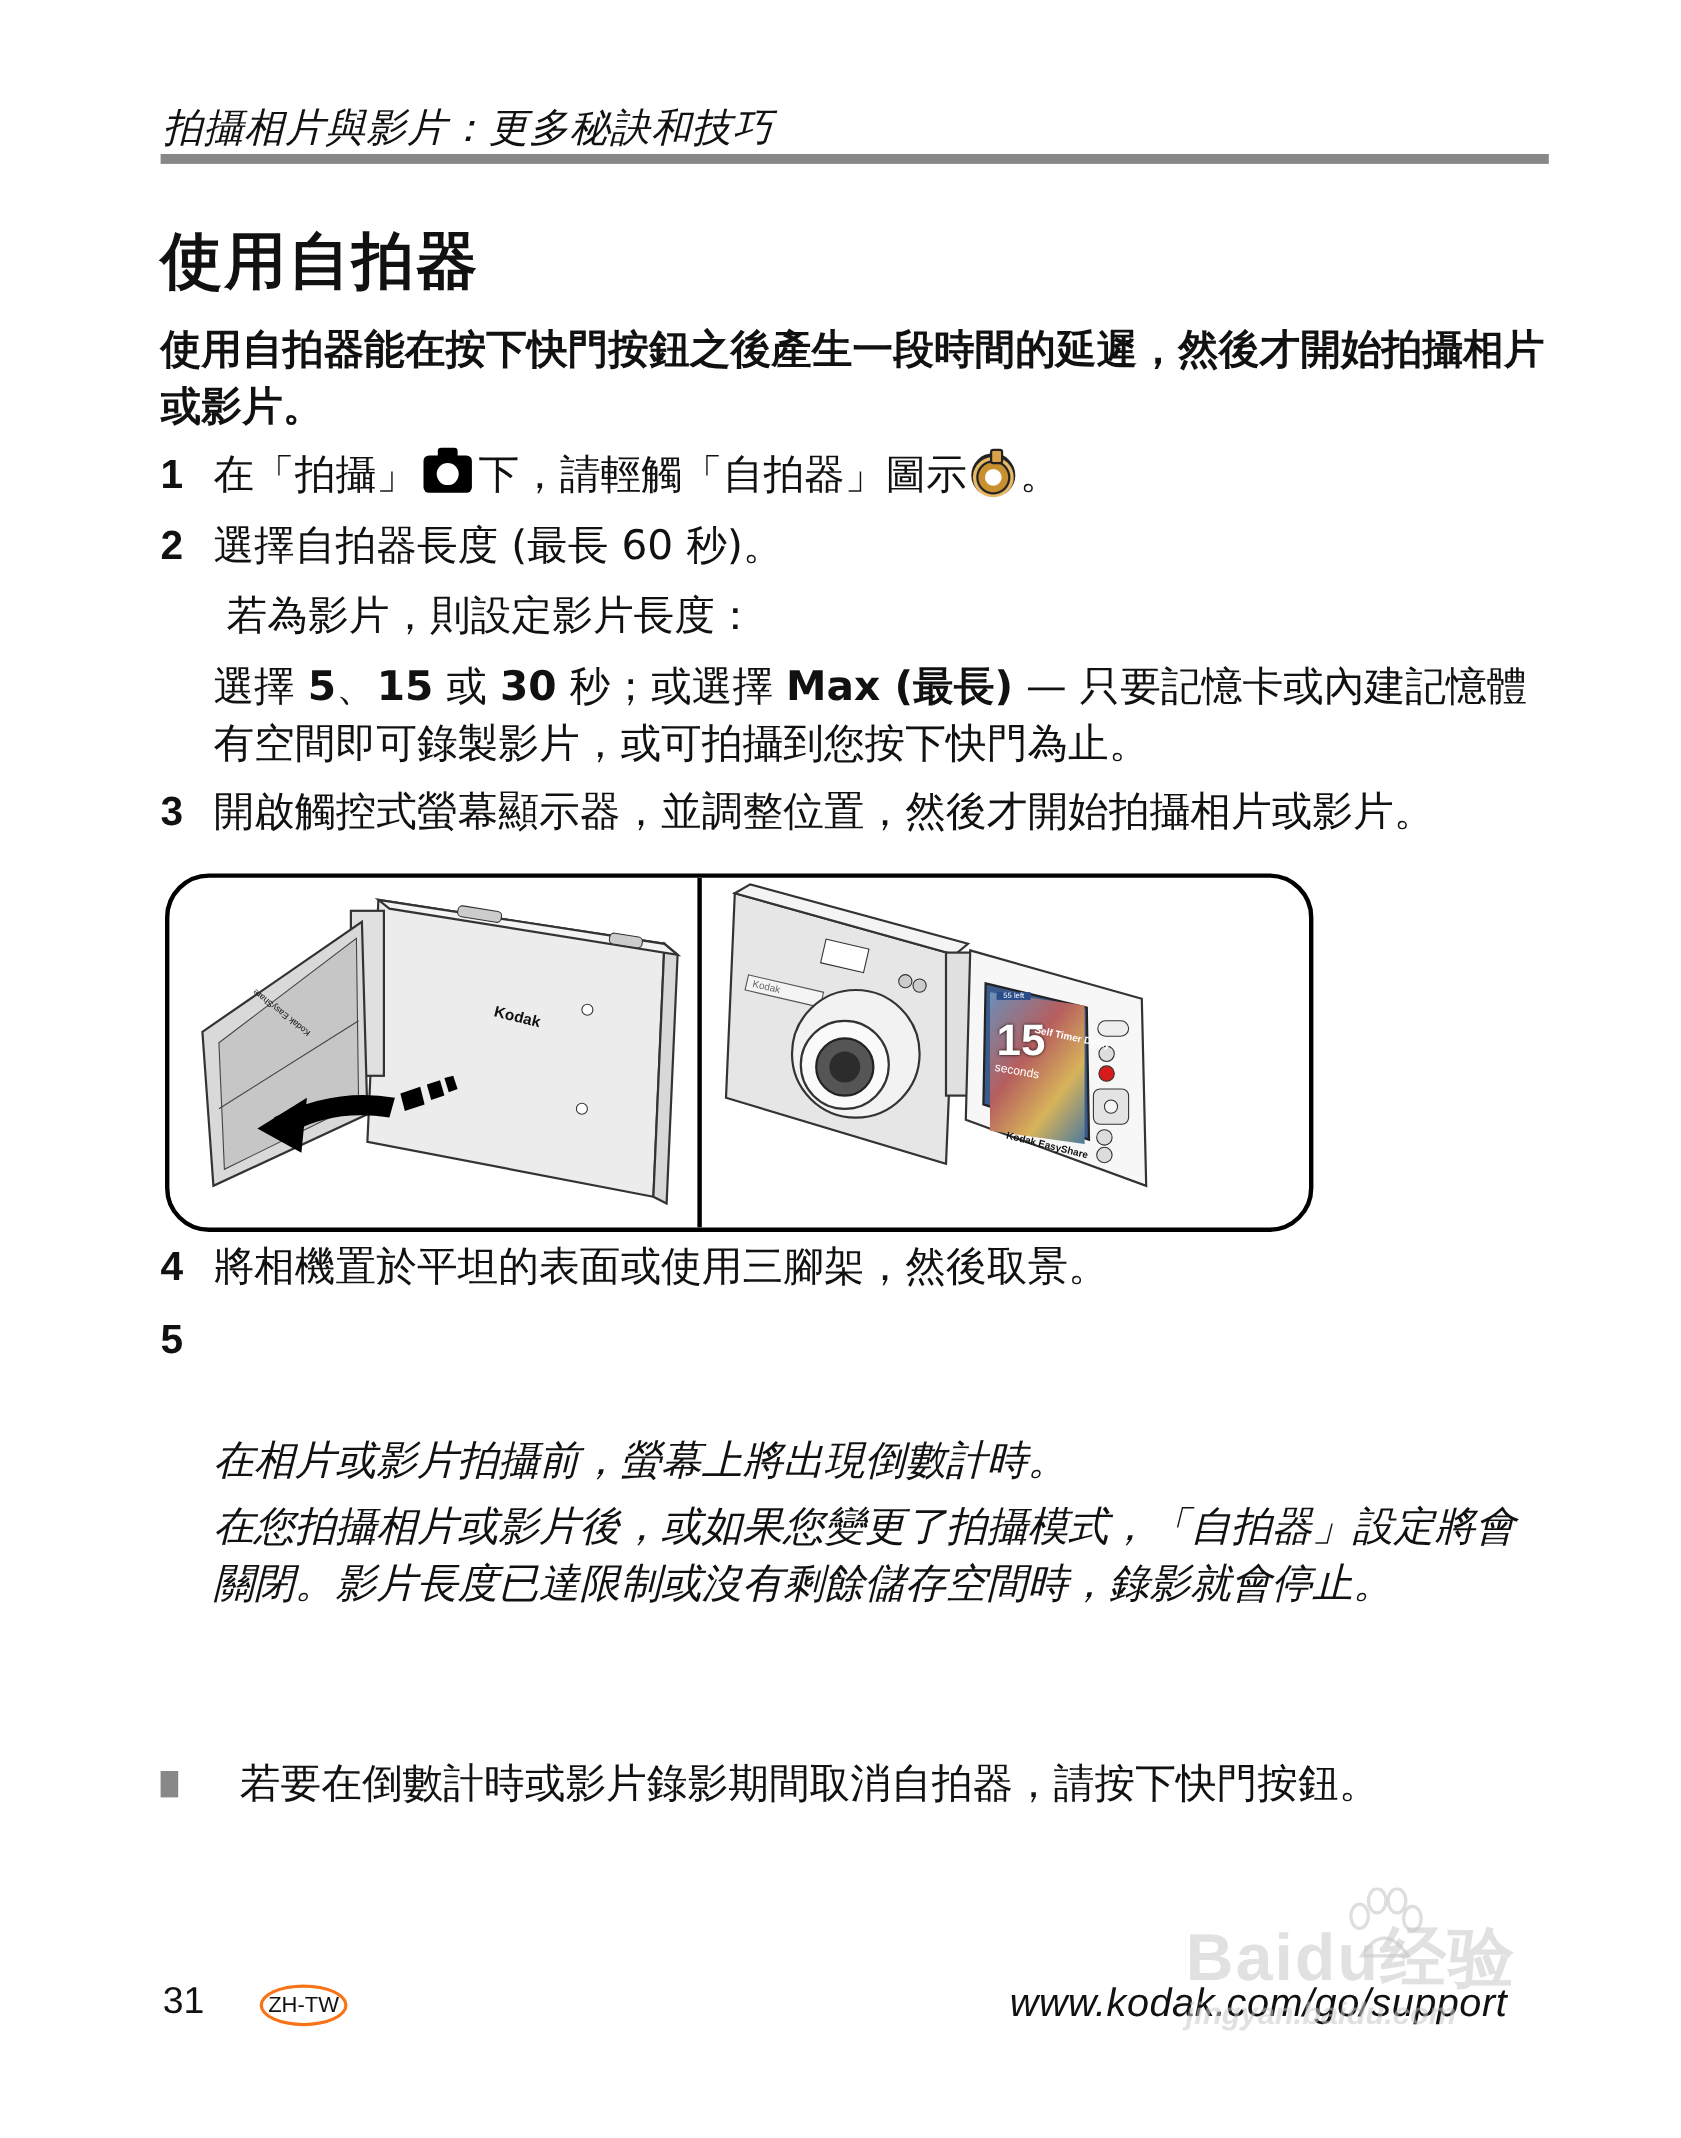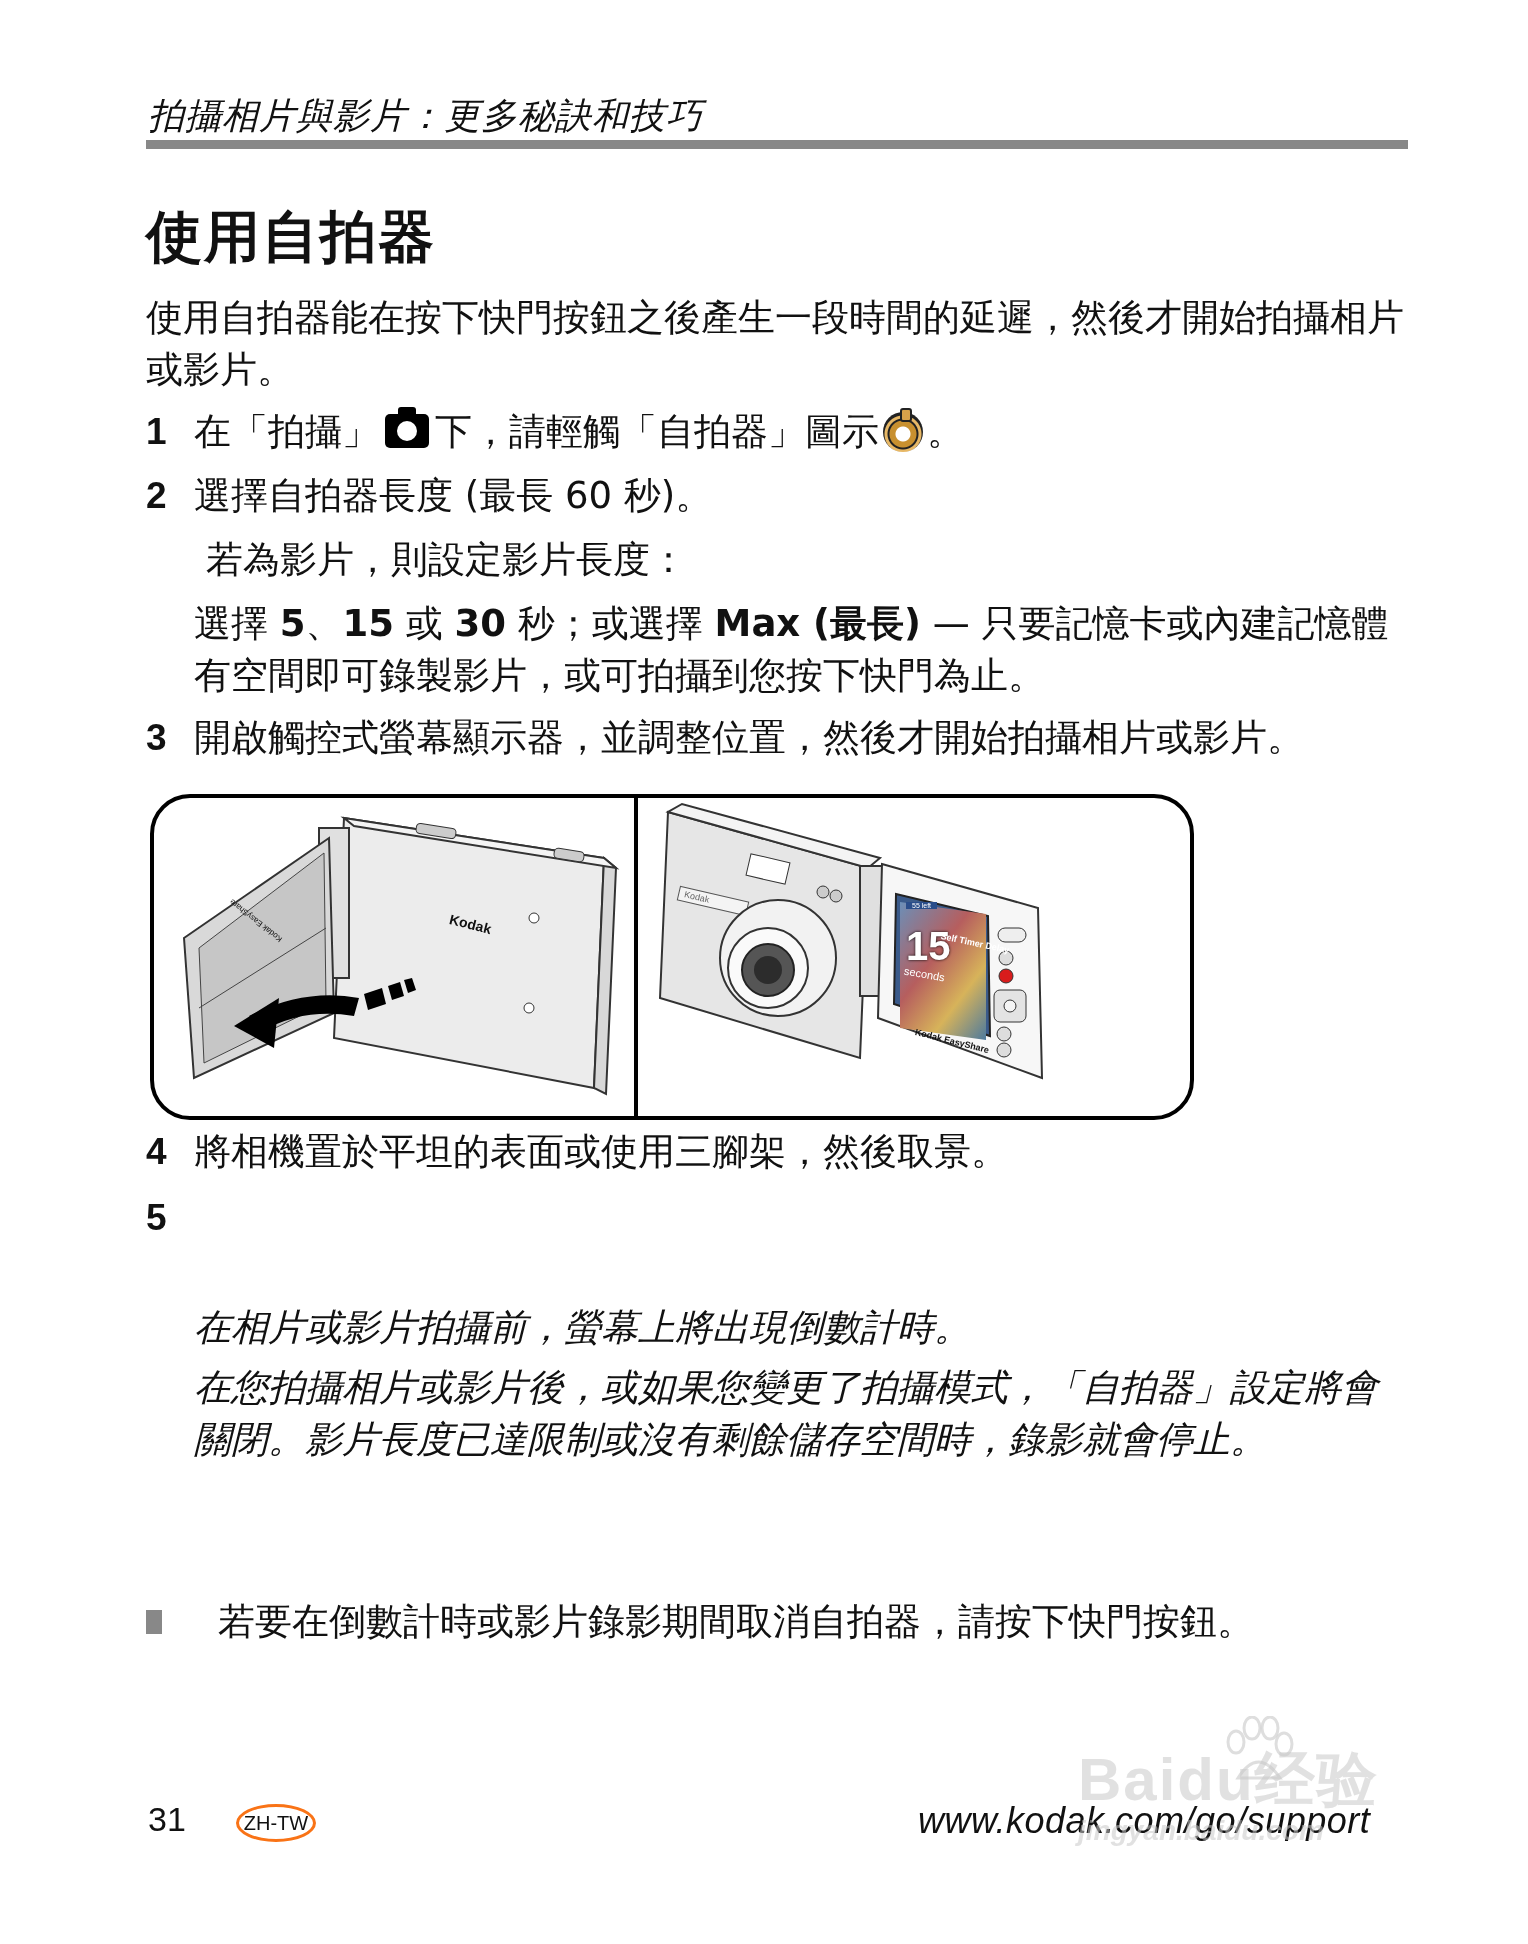--- a/index.html
+++ b/index.html
@@ -2,21 +2,21 @@
 <html><head>
 <meta charset="utf-8">
 <style>
   html, body { margin:0; padding:0; background:#ffffff; }
   body { width:1528px; height:1944px; position:relative; overflow:hidden;
          font-family:"DejaVu Sans", "Liberation Sans", sans-serif; color:#111; }
   .abs { position:absolute; }
   .running-header { left:148px; top:92px; font-size:36px; font-style:italic; letter-spacing:1px; }
   .header-rule { left:146px; top:140px; width:1262px; height:9px; background:#888888; }
   .title { left:146px; top:200px; font-size:56px; font-weight:bold; letter-spacing:2px; }
-  .intro { left:146px; top:292px; width:1260px; font-size:37px; line-height:52px; }
+  .intro { left:146px; top:292px; width:1260px; font-size:37px; line-height:52px;font-weight:bold; }
   .step { left:146px; width:1280px; font-size:37px; line-height:52px; }
   .step .num { position:absolute; left:0; top:0; font-weight:bold; font-family:"Liberation Sans", sans-serif; }
   .step .body { margin-left:48px; }
   .sub { left:194px; width:1220px; font-size:37px; line-height:52px; }
   .italic { font-style:italic; }
   b { font-weight:bold; }
   .inline-cam { display:inline-block; width:44px; height:34px; background:#000; border-radius:5px;
                 position:relative; vertical-align:-4px; margin:0 6px; }
   .inline-cam::before { content:""; position:absolute; left:13px; top:-7px; width:18px; height:9px; background:#000; border-radius:3px 3px 0 0; }
   .inline-cam::after { content:""; position:absolute; left:12px; top:7px; width:20px; height:20px; background:#fff; border-radius:50%; }

